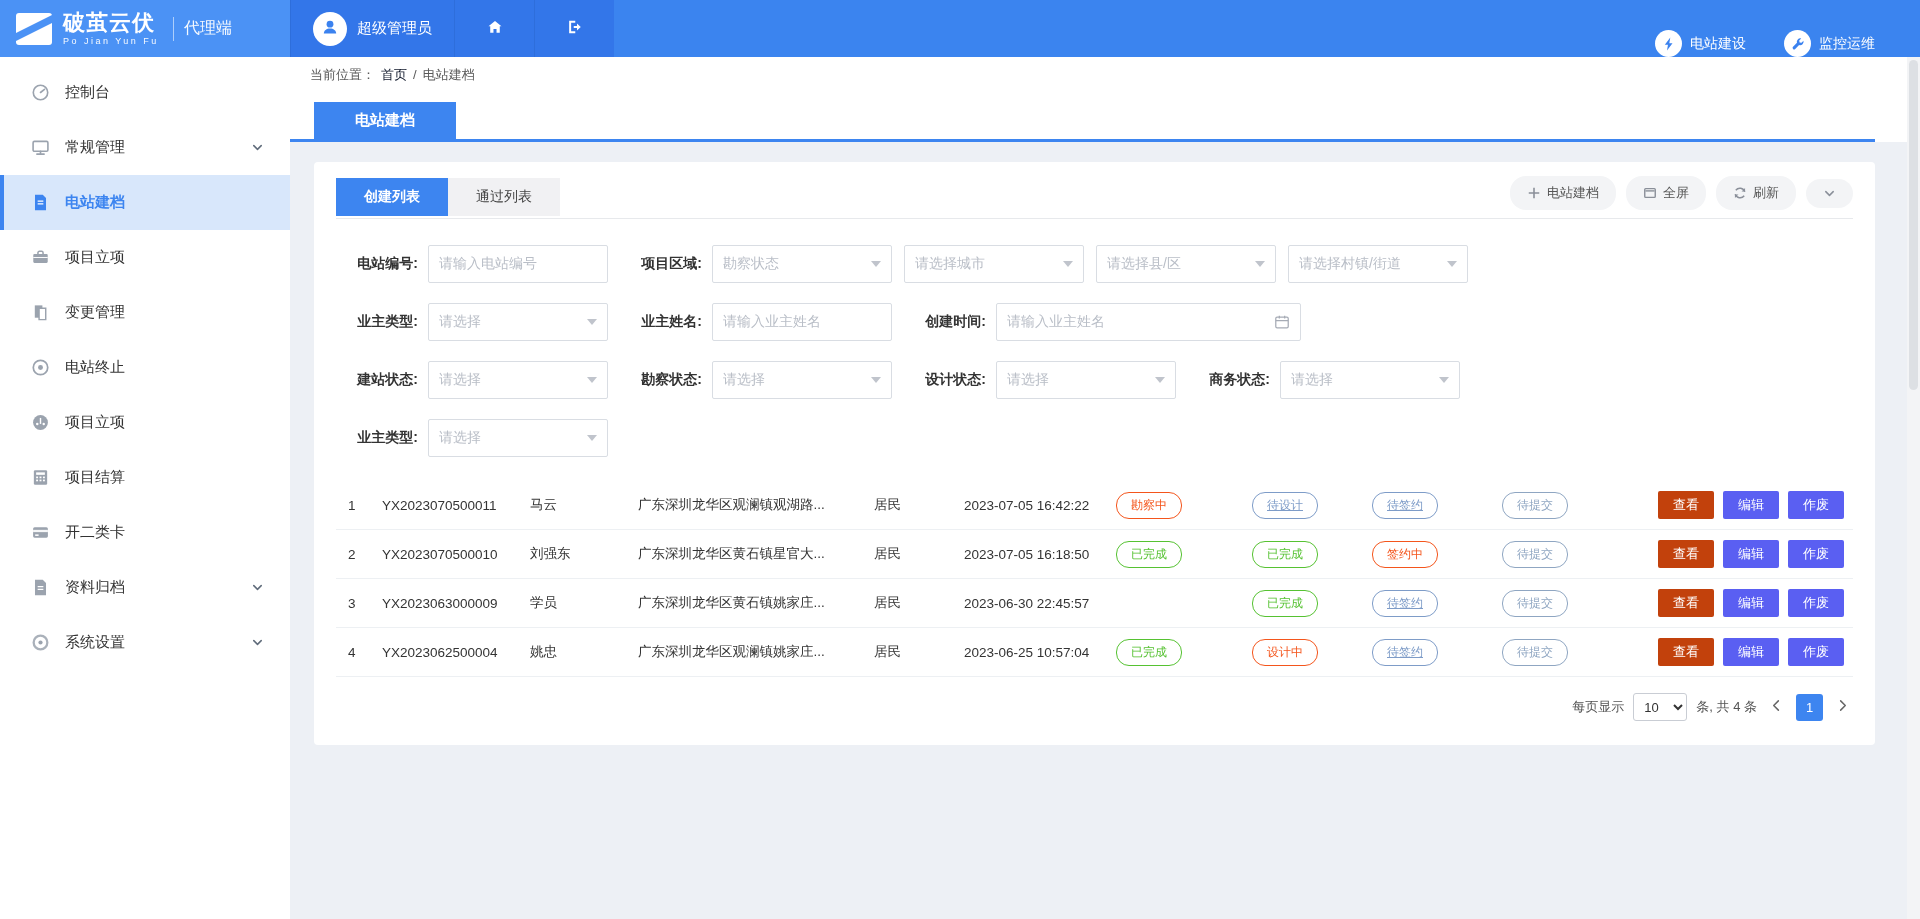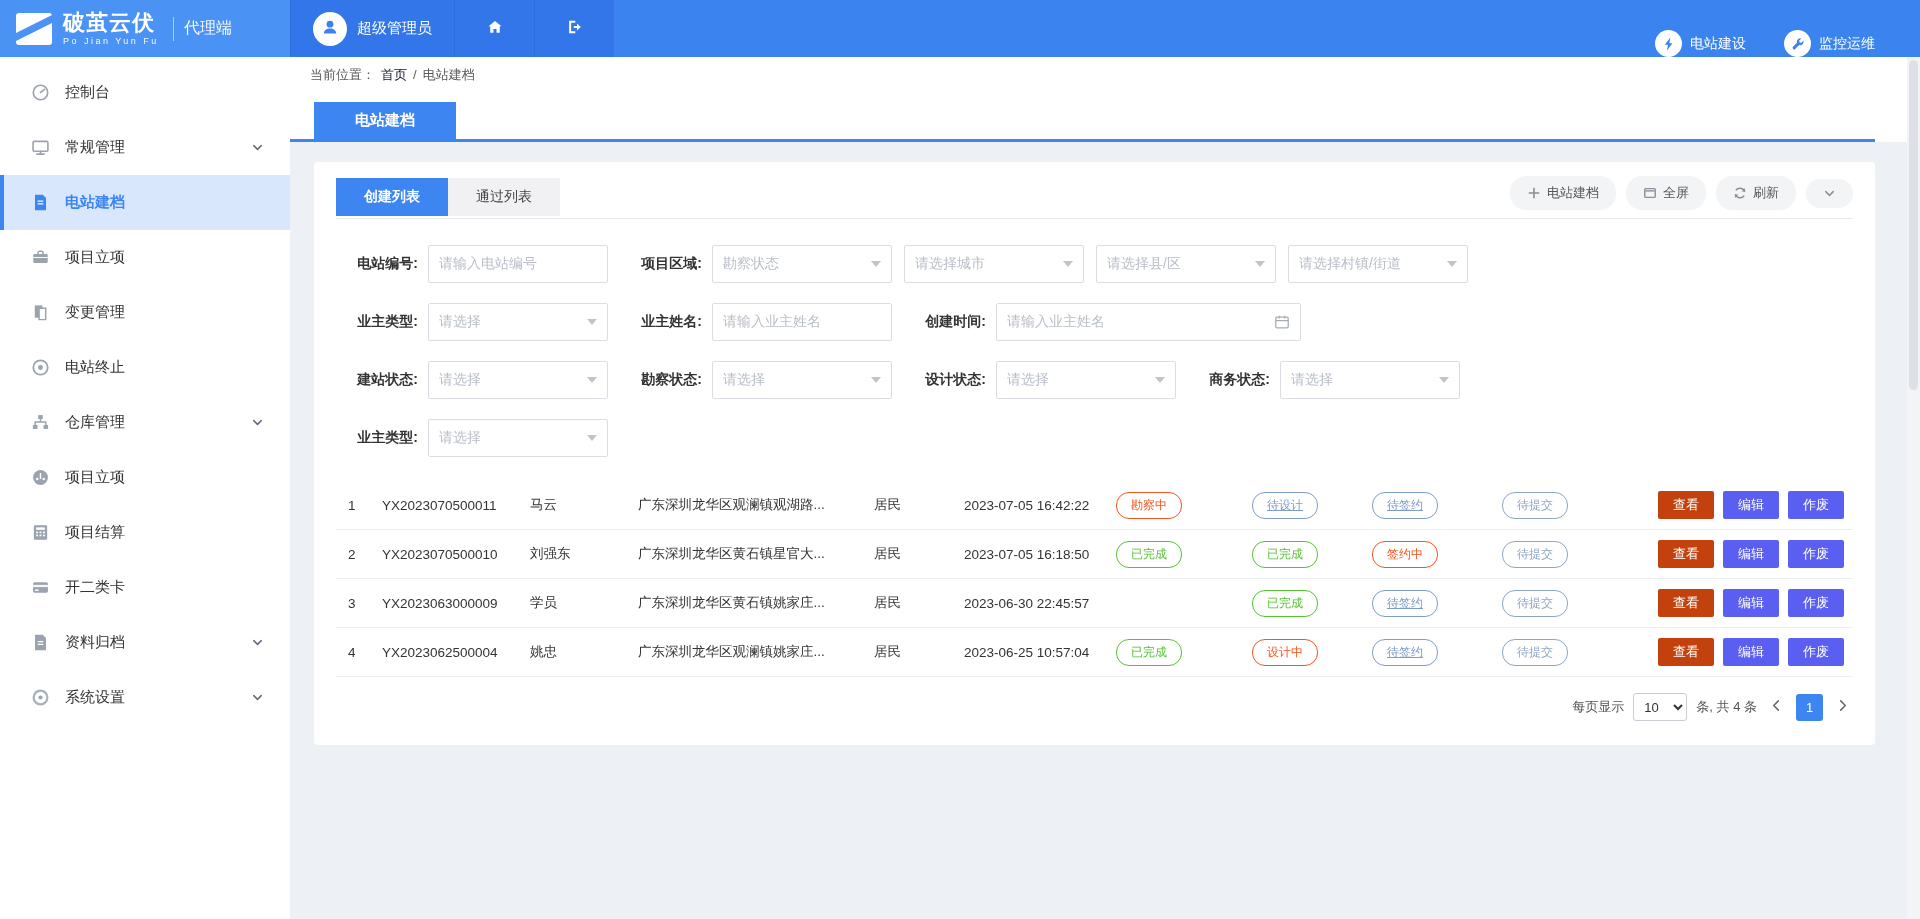--- a/index.html
+++ b/index.html
@@ -256,36 +256,20 @@
           <span class="side-icon">
             <svg viewBox="0 0 20 20" width="19" height="19">
               <circle cx="10" cy="10" r="7.6" fill="none" stroke="currentColor" stroke-width="1.8"></circle>
               <circle cx="10" cy="10" r="2.6" fill="currentColor"></circle>
             </svg>
           </span>
           <span class="side-label">电站终止</span>
 
         </div>
 
-        <div class="side-item">
-          <span class="side-icon">
-            <svg viewBox="0 0 20 20" width="19" height="19">
-              <rect x="7.6" y="2.2" width="4.8" height="4.2" fill="currentColor"></rect>
-              <rect x="2" y="12.6" width="4.8" height="4.2" fill="currentColor"></rect>
-              <rect x="13.2" y="12.6" width="4.8" height="4.2" fill="currentColor"></rect>
-              <path d="M10 6.4v3M4.4 12.6V9.4h11.2v3.2" fill="none" stroke="currentColor" stroke-width="1.5"></path>
-            </svg>
-          </span>
-          <span class="side-label">仓库管理</span>
-          <span class="side-chevron">
-            <svg viewBox="0 0 14 14" width="13" height="13">
-              <path d="M3 5l4 4 4-4" fill="none" stroke="currentColor" stroke-width="1.6" stroke-linecap="round" stroke-linejoin="round"></path>
-            </svg>
-          </span>
-        </div>
 
         <div class="side-item">
           <span class="side-icon">
             <svg viewBox="0 0 20 20" width="19" height="19">
               <circle cx="10" cy="10" r="7.8" fill="currentColor"></circle>
               <circle cx="6.6" cy="11.6" r="1.3" fill="#fff"></circle>
               <circle cx="13.4" cy="11.6" r="1.3" fill="#fff"></circle>
               <path d="M10 11.5V5.2" stroke="#fff" stroke-width="1.5"></path>
             </svg>
           </span>

